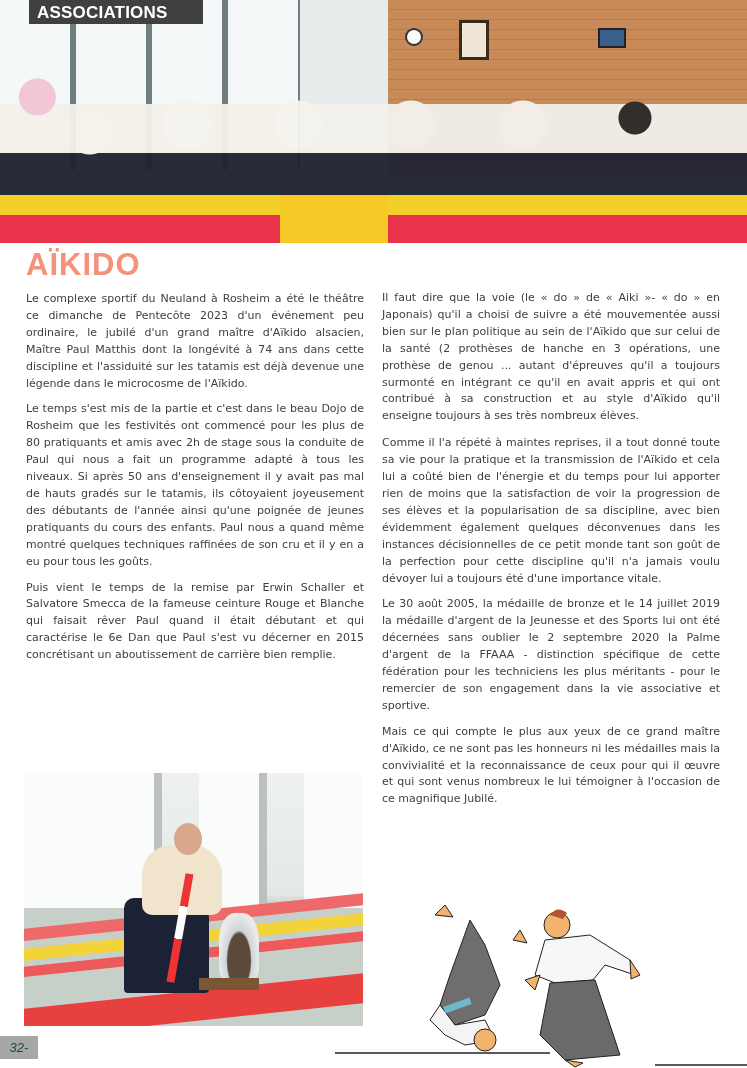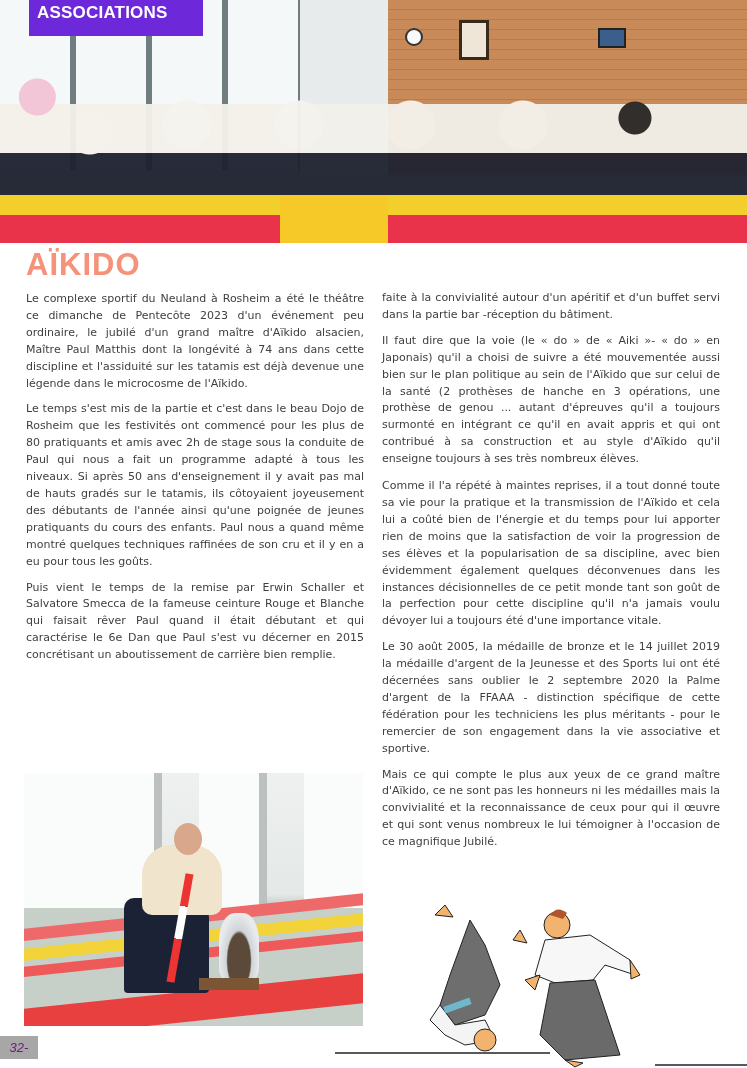--- a/index.html
+++ b/index.html
@@ -20,40 +20,40 @@
         radial-gradient(circle at 25% 50%, #f5f3ed 0 24px, transparent 25px),
         radial-gradient(circle at 40% 50%, #f5f3ed 0 24px, transparent 25px),
         radial-gradient(circle at 55% 50%, #f5f3ed 0 24px, transparent 25px),
         radial-gradient(circle at 70% 50%, #f5f3ed 0 24px, transparent 25px),
         radial-gradient(circle at 85% 45%, #2a2a2a 0 16px, transparent 17px),
         linear-gradient(180deg, transparent 0 35%, #f3f1ea 35% 70%, #1e2230 70% 100%);
       opacity: 0.95; }
     .group-photo .mat-yellow { position: absolute; left: 0; top: 195px; width: 747px; height: 20px; background: #f2cf2a; }
     .group-photo .mat-red { position: absolute; left: 0; top: 215px; width: 747px; height: 28px; background: #e8334a; }
     .group-photo .mat-center { position: absolute; left: 280px; top: 195px; width: 108px; height: 48px; background: #f6c928; }
-    .section-tag { position: absolute; left: 29px; top: 0; width: 174px; height: 36px; background: #6d28d9;
+    .section-tag { position: absolute; left: 29px; top: 0; width: 174px; height: 24px; background: #404040;
       color: #ffffff; font-family: "Liberation Sans", sans-serif; font-weight: bold; font-size: 17px; line-height: 25px; padding-left: 8px; box-sizing: border-box; letter-spacing: 0.2px; }
     .title { position: absolute; left: 26px; top: 248px; font-family: "Liberation Sans", sans-serif; font-weight: bold;
       font-size: 31px; color: #f5937a; letter-spacing: 1px; margin: 0; line-height: 34px; }
     .col { position: absolute; font-family: "DejaVu Sans", sans-serif; font-size: 11px; line-height: 16.9px; color: #404040; text-align: justify; }
     .col p { margin: 0 0 9px 0; }
     .col-left { left: 26px; top: 291px; width: 338px; }
     .col-right { left: 382px; top: 290px; width: 338px; }
     .col-right p.gap { margin-top: 10px; }
     .photo-kneel { position: absolute; left: 24px; top: 773px; width: 339px; height: 253px; overflow: hidden;
       background: linear-gradient(180deg, #eef1f0 0%, #e4e8e6 48%, #c7cfc9 52%, #c7cfc9 100%); }
     .photo-kneel .pane { position: absolute; top: 0; width: 60px; height: 135px; background: #fafbfb; border-right: 8px solid #bcc1c0; }
     .photo-kneel .stripe { position: absolute; left: -20px; width: 400px; transform: rotate(-6deg); transform-origin: left center; }
     .photo-kneel .man-gi { position: absolute; left: 118px; top: 72px; width: 80px; height: 70px; background: #f0e4cd; border-radius: 30px 30px 10px 10px; }
     .photo-kneel .man-head { position: absolute; left: 150px; top: 50px; width: 28px; height: 32px; background: #d9a88c; border-radius: 50%; }
     .photo-kneel .hakama { position: absolute; left: 100px; top: 125px; width: 85px; height: 95px; background: #1c2236; border-radius: 10px 20px 4px 4px; }
     .photo-kneel .belt { position: absolute; left: 152px; top: 100px; width: 8px; height: 110px; background: linear-gradient(180deg, #e33 0 30%, #fff 30% 60%, #e33 60% 100%); transform: rotate(10deg); }
     .photo-kneel .basket { position: absolute; left: 195px; top: 140px; width: 40px; height: 68px; background: radial-gradient(ellipse at 50% 70%, #5b4a3a 0 40%, #cfd4d8 45%, #e8eaec 70%); border-radius: 40% 40% 20% 20%; }
     .photo-kneel .box { position: absolute; left: 175px; top: 205px; width: 60px; height: 12px; background: #7a5634; }
-    .page-num { position: absolute; left: 0; top: 1036px; width: 38px; height: 23px; background: #a7a7a7; color: #701a75;
+    .page-num { position: absolute; left: 0; top: 1036px; width: 38px; height: 23px; background: #a7a7a7; color: #14532d;
       font-family: "Liberation Sans", sans-serif; font-style: italic; font-size: 13px; line-height: 23px; text-align: center; }
     .illustration { position: absolute; left: 335px; top: 905px; width: 412px; height: 163px; }
   </style>
 </head>
 <body>
 
 <div class="group-photo">
   <div class="window" style="left:0"></div>
   <div class="window" style="left:76px"></div>
   <div class="window" style="left:152px"></div>
@@ -73,21 +73,20 @@
 
 <h1 class="title">AÏKIDO</h1>
 
 <div class="col col-left">
   <p>Le complexe sportif du Neuland à Rosheim a été le théâtre ce dimanche de Pentecôte 2023 d'un événement peu ordinaire, le jubilé d'un grand maître d'Aïkido alsacien, Maître Paul Matthis dont la longévité à 74 ans dans cette discipline et l'assiduité sur les tatamis est déjà devenue une légende dans le microcosme de l'Aïkido.</p>
   <p>Le temps s'est mis de la partie et c'est dans le beau Dojo de Rosheim que les festivités ont commencé pour les plus de 80 pratiquants et amis avec 2h de stage sous la conduite de Paul qui nous a fait un programme adapté à tous les niveaux. Si après 50 ans d'enseignement il y avait pas mal de hauts gradés sur le tatamis, ils côtoyaient joyeusement des débutants de l'année ainsi qu'une poignée de jeunes pratiquants du cours des enfants. Paul nous a quand même montré quelques techniques raffinées de son cru et il y en a eu pour tous les goûts.</p>
   <p>Puis vient le temps de la remise par Erwin Schaller et Salvatore Smecca de la fameuse ceinture Rouge et Blanche qui faisait rêver Paul quand il était débutant et qui caractérise le 6e Dan que Paul s'est vu décerner en 2015 concrétisant un aboutissement de carrière bien remplie.</p>
 </div>
 
 <div class="col col-right">
-  <p>faite à la convivialité autour d'un apéritif et d'un buffet servi dans la partie bar -réception du bâtiment.</p>
   <p>Il faut dire que la voie (le « do » de « Aiki »- « do » en Japonais) qu'il a choisi de suivre a été mouvementée aussi bien sur le plan politique au sein de l'Aïkido que sur celui de la santé (2 prothèses de hanche en 3 opérations, une prothèse de genou ... autant d'épreuves qu'il a toujours surmonté en intégrant ce qu'il en avait appris et qui ont contribué à sa construction et au style d'Aïkido qu'il enseigne toujours à ses très nombreux élèves.</p>
   <p class="gap">Comme il l'a répété à maintes reprises, il a tout donné toute sa vie pour la pratique et la transmission de l'Aïkido et cela lui a coûté bien de l'énergie et du temps pour lui apporter rien de moins que la satisfaction de voir la progression de ses élèves et la popularisation de sa discipline, avec bien évidemment également quelques déconvenues dans les instances décisionnelles de ce petit monde tant son goût de la perfection pour cette discipline qu'il n'a jamais voulu dévoyer lui a toujours été d'une importance vitale.</p>
   <p>Le 30 août 2005, la médaille de bronze et le 14 juillet 2019 la médaille d'argent de la Jeunesse et des Sports lui ont été décernées sans oublier le 2 septembre 2020 la Palme d'argent de la FFAAA - distinction spécifique de cette fédération pour les techniciens les plus méritants - pour le remercier de son engagement dans la vie associative et sportive.</p>
   <p>Mais ce qui compte le plus aux yeux de ce grand maître d'Aïkido, ce ne sont pas les honneurs ni les médailles mais la convivialité et la reconnaissance de ceux pour qui il œuvre et qui sont venus nombreux le lui témoigner à l'occasion de ce magnifique Jubilé.</p>
 </div>
 
 <div class="photo-kneel">
   <div class="pane" style="left:0"></div>
   <div class="pane" style="left:55px;width:75px"></div>
   <div class="pane" style="left:175px;width:60px"></div>

